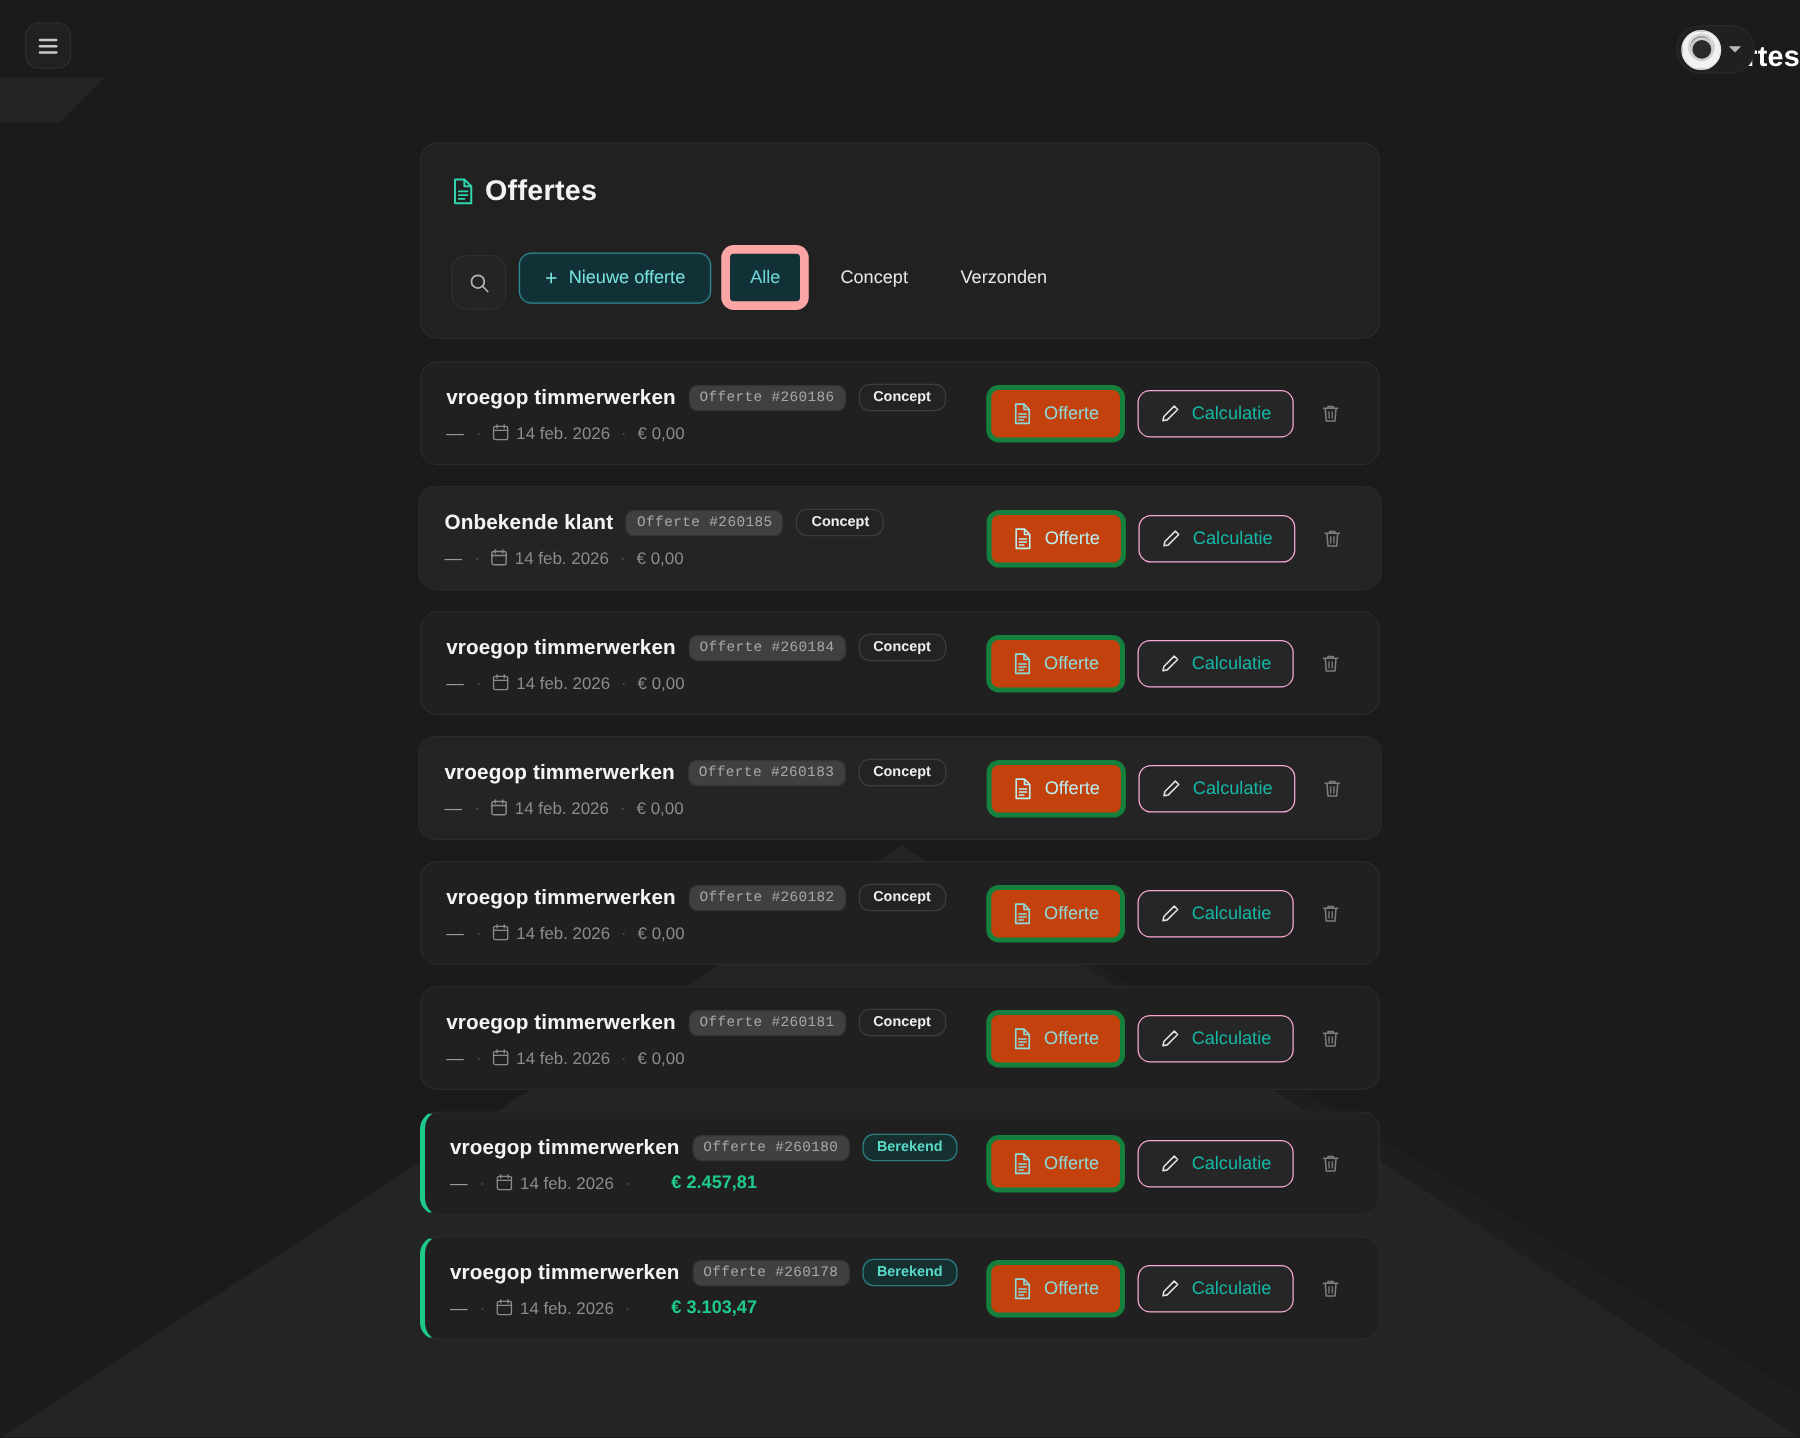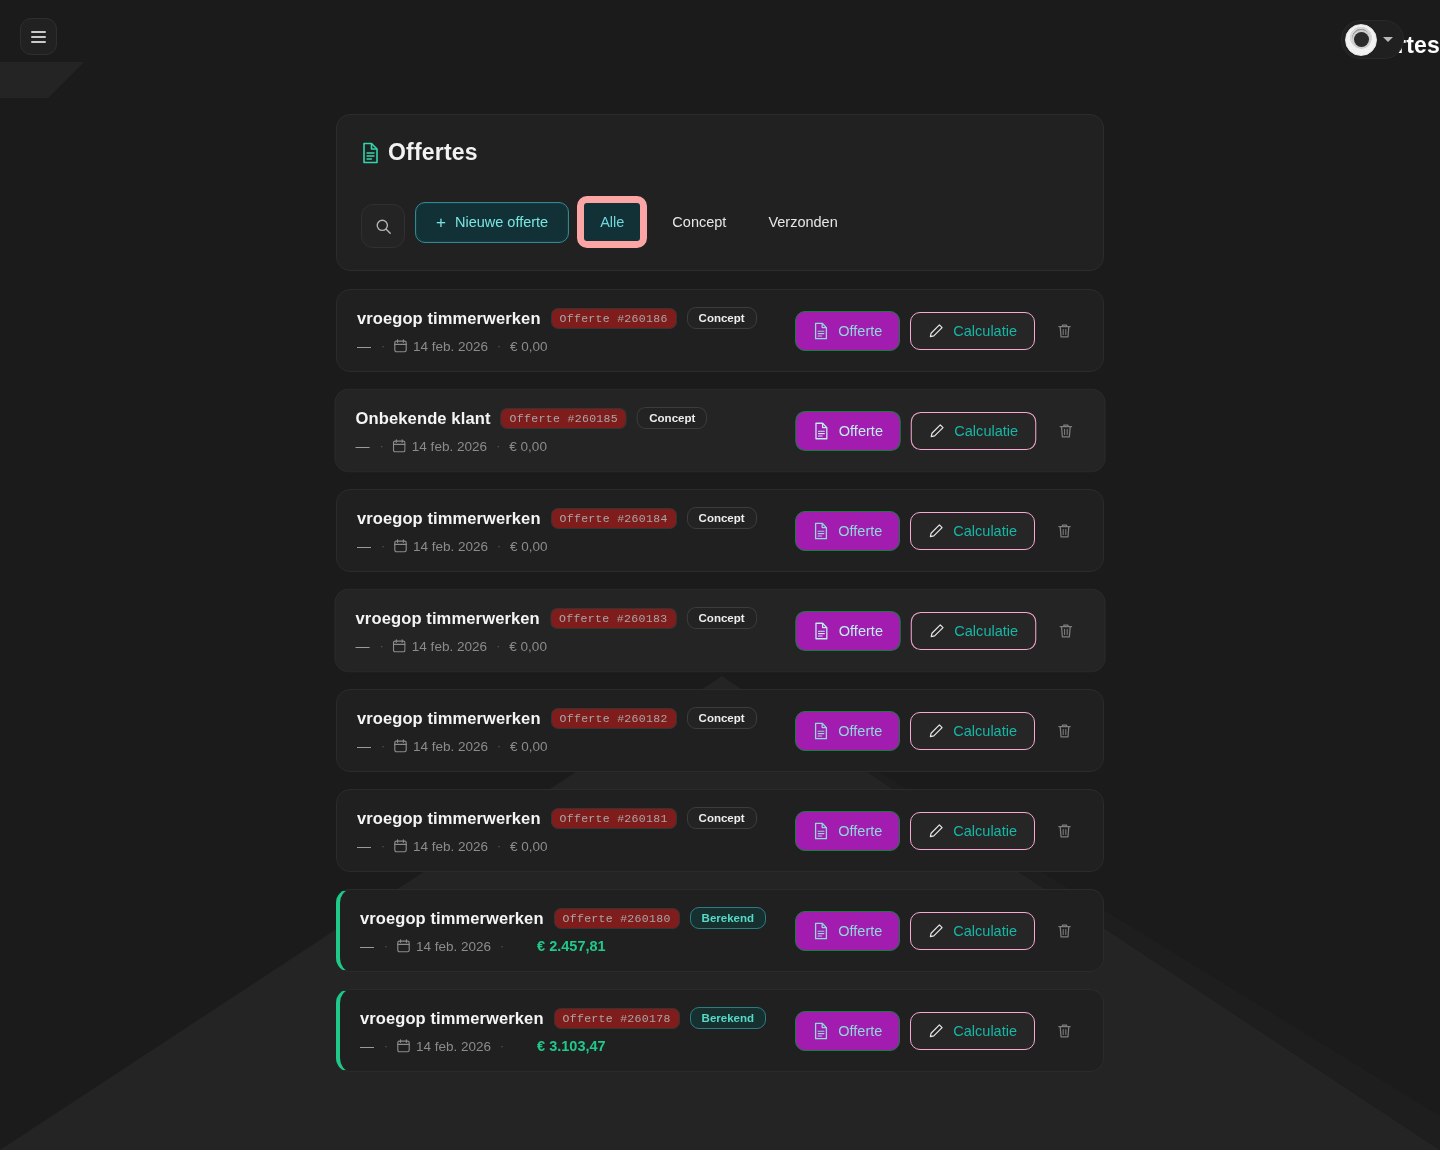--- a/index.html
+++ b/index.html
@@ -181,21 +181,21 @@
     transform: scale(1.004);
   }
   .row.accent { border-left: 4px solid #1fc98a; }
   .row-left { flex: 1 1 auto; min-width:0; }
   .row-title-line { display:flex; align-items:center; gap:10px; }
   .row-title { font-size:16.5px; font-weight:bold; color:#f4f4f4; letter-spacing:.1px;}
   .num-badge {
     font-family:"Liberation Mono", monospace;
     font-size: 11.5px;
     color:#a7a7a7;
-    background:#7f1d1d;
+    background:#404040;
     border:1px solid #343434;
     border-radius:7px;
     padding: 3px 8px;
     letter-spacing:.3px;
   }
   .status-badge {
     font-size: 11.5px; font-weight:bold;
     border-radius: 9px;
     padding: 4px 11px;
     border:1px solid #3c3c3c;
@@ -220,21 +220,21 @@
 
   .row-actions { display:flex; align-items:center; gap:10px; flex:0 0 auto; }
   .act {
     font-size:14.5px;
     display:inline-flex; align-items:center; gap:9px;
     border-radius:10px;
     padding: 10px 17px;
     cursor:pointer; white-space:nowrap;
   }
   .act-offerte {
-    background:#a21caf; border:1px solid #15803d; color:#8fd9da;
+    background:#c2410c; border:4px solid #15803d; color:#8fd9da;
   }
   .row.hover .act-offerte { color:#bdeef0; }
   .act-calc {
     background:#262626; border:1px solid #f9a8d4; color:#14b8a6;
   }
   .act-trash {
     width:38px; height:38px; border-radius:10px;
     background:transparent; border:1px solid transparent;
     display:flex; align-items:center; justify-content:center;
     cursor:pointer;

